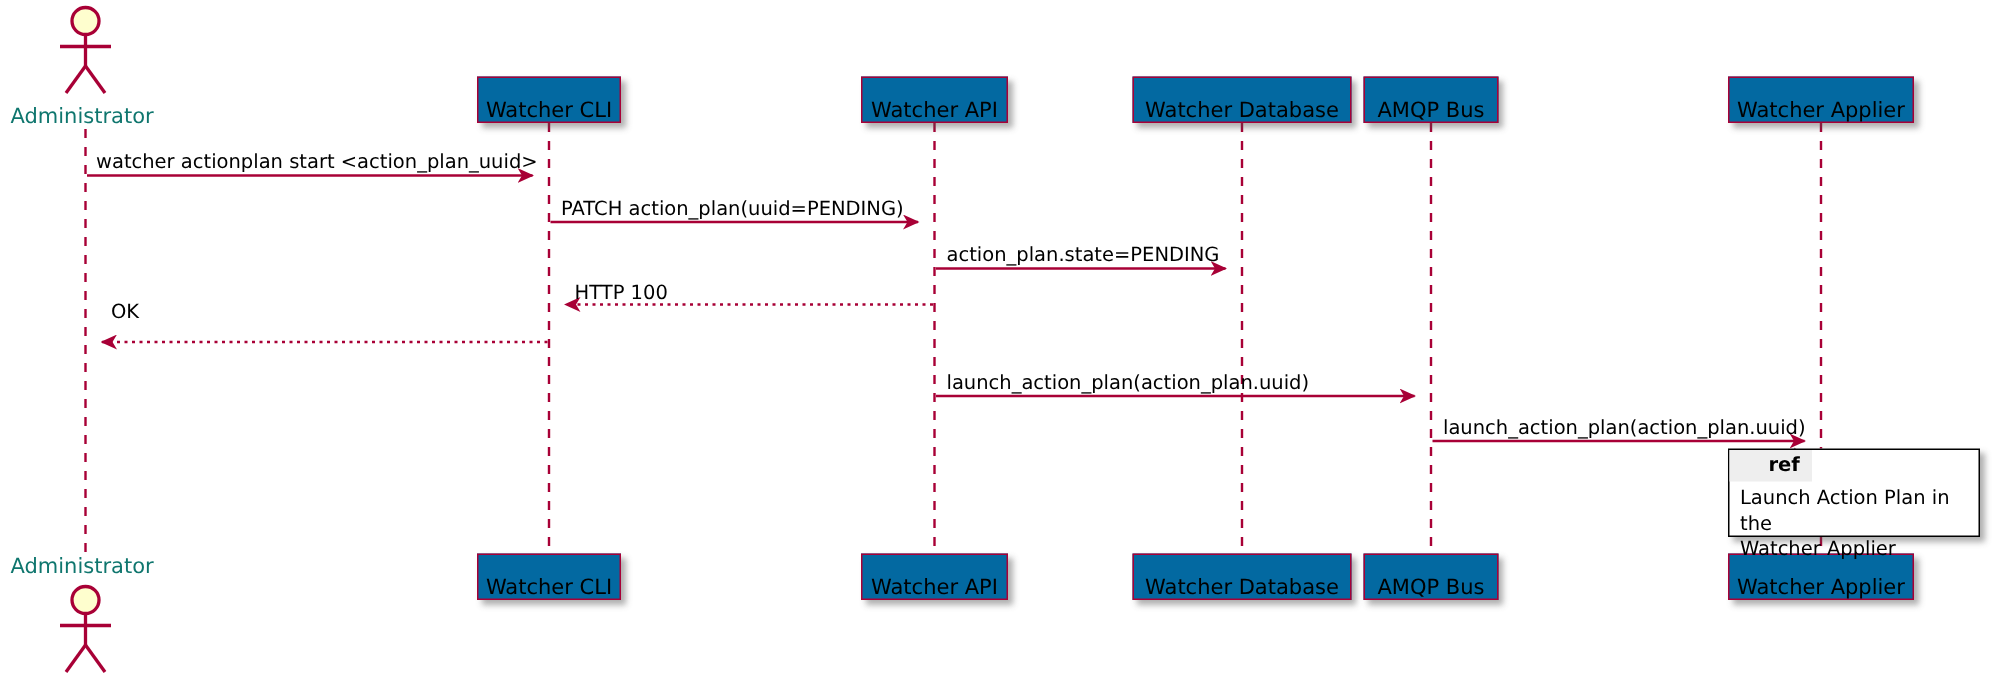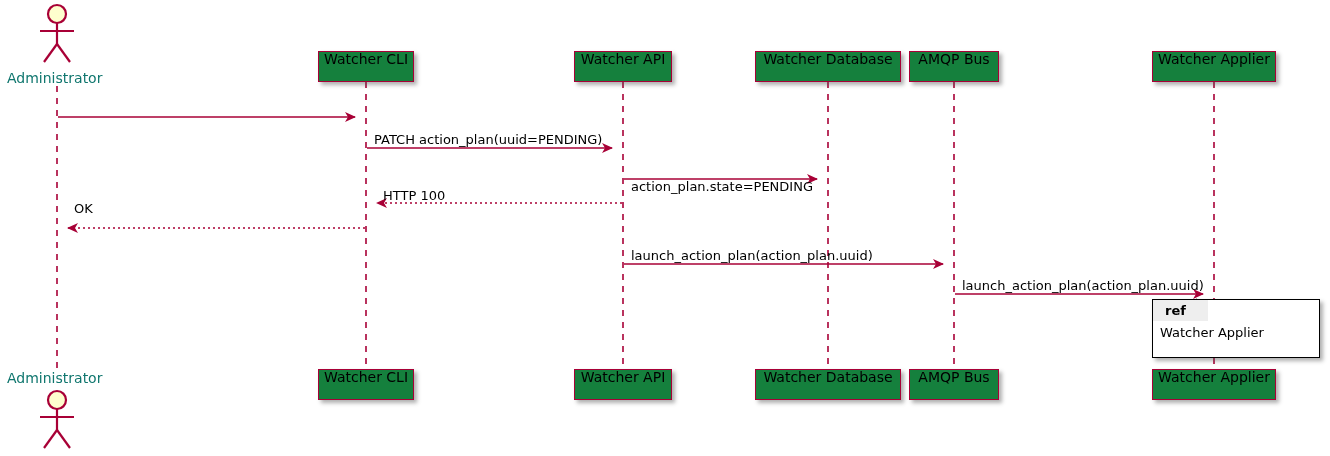--- a/index.html
+++ b/index.html
@@ -19,26 +19,26 @@
   }
   svg#canvas {
     position: absolute;
     left: 0;
     top: 0;
     width: 1330px;
     height: 456px;
   }
   .participant-box {
     position: absolute;
-    background: #15803d;
+    background: #0369a1;
     border: 1.5px solid #A80036;
     box-sizing: border-box;
     box-shadow: 3px 3px 4px rgba(80,80,80,0.45);
     display: flex;
-    align-items: flex-start;
+    align-items: flex-end;
     justify-content: center;
   }
   .participant-label {
     font-size: 14px;
     color: #000000;
     white-space: nowrap;
     line-height: 1;
   }
   .actor-label {
     position: absolute;
@@ -61,21 +61,21 @@
   }
   .ref-tab {
     position: absolute;
     left: 0;
     top: 0;
     height: 21px;
     background: #EEEEEE;
   }
   .ref-tab-label {
     position: absolute;
-    left: 12px;
+    left: 26px;
     top: 3px;
     font-size: 13px;
     font-weight: bold;
     color: #000000;
   }
   .ref-body {
     position: absolute;
     left: 7px;
     top: 24px;
     font-size: 13px;
@@ -168,28 +168,30 @@
   <div class="participant-box" style="left:909px; top:369px; width:90px; height:31px;">
     <span class="participant-label">AMQP Bus</span>
   </div>
   <div class="participant-box" style="left:1152px; top:369px; width:124px; height:31px;">
     <span class="participant-label">Watcher Applier</span>
   </div>
 
   <div class="actor-label" style="left:7px; top:70px;">Administrator</div>
   <div class="actor-label" style="left:7px; top:370px;">Administrator</div>
 
+  <div class="msg-label" style="left:64px; top:101px;">watcher actionplan start &lt;action_plan_uuid&gt;</div>
   <div class="msg-label" style="left:374px; top:132px;">PATCH action_plan(uuid=PENDING)</div>
-  <div class="msg-label" style="left:631px; top:163px;margin-top:16px;">action_plan.state=PENDING</div>
+  <div class="msg-label" style="left:631px; top:163px;">action_plan.state=PENDING</div>
   <div class="msg-label" style="left:383px; top:188px;">HTTP 100</div>
   <div class="msg-label" style="left:74px; top:201px;">OK</div>
   <div class="msg-label" style="left:631px; top:248px;">launch_action_plan(action_plan.uuid)</div>
   <div class="msg-label" style="left:962px; top:278px;">launch_action_plan(action_plan.uuid)</div>
 
   <div class="ref-box" style="left:1152px; top:299px; width:168px; height:59px;">
     <div class="ref-tab" style="width:55px; border-right:0;"></div>
     <div class="ref-tab-label">ref</div>
     <div class="ref-body">
+      <div>Launch Action Plan in the</div>
       <div>Watcher Applier</div>
     </div>
   </div>
 
 </div>
 
 </body></html>

